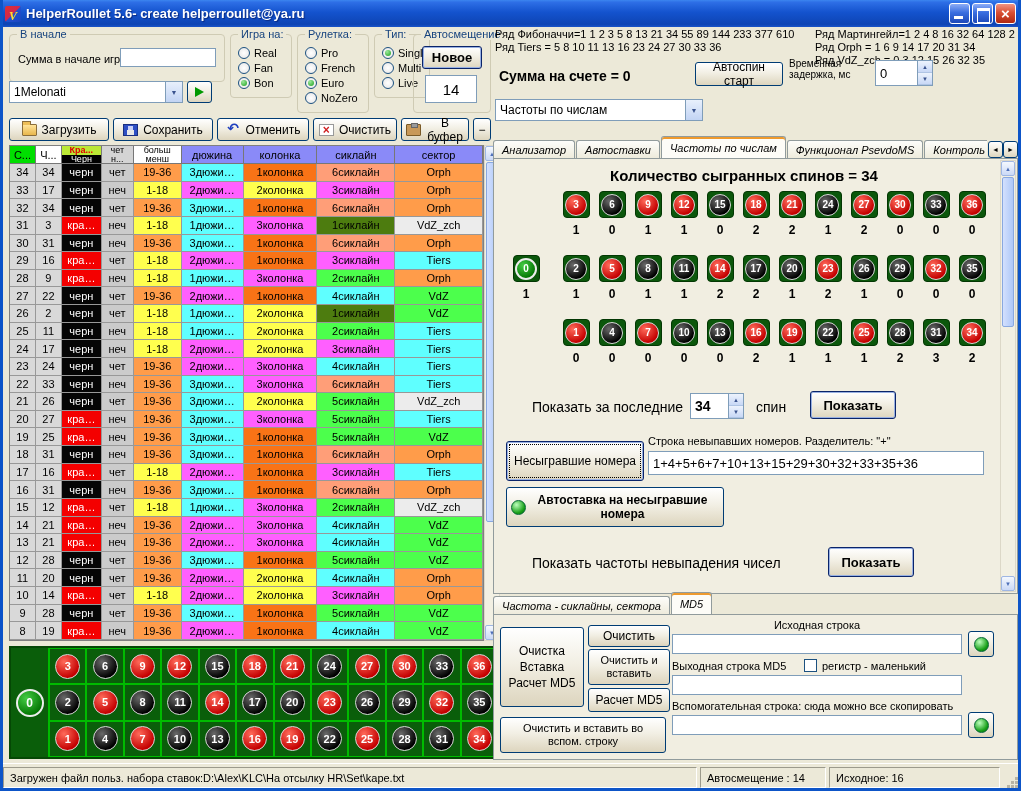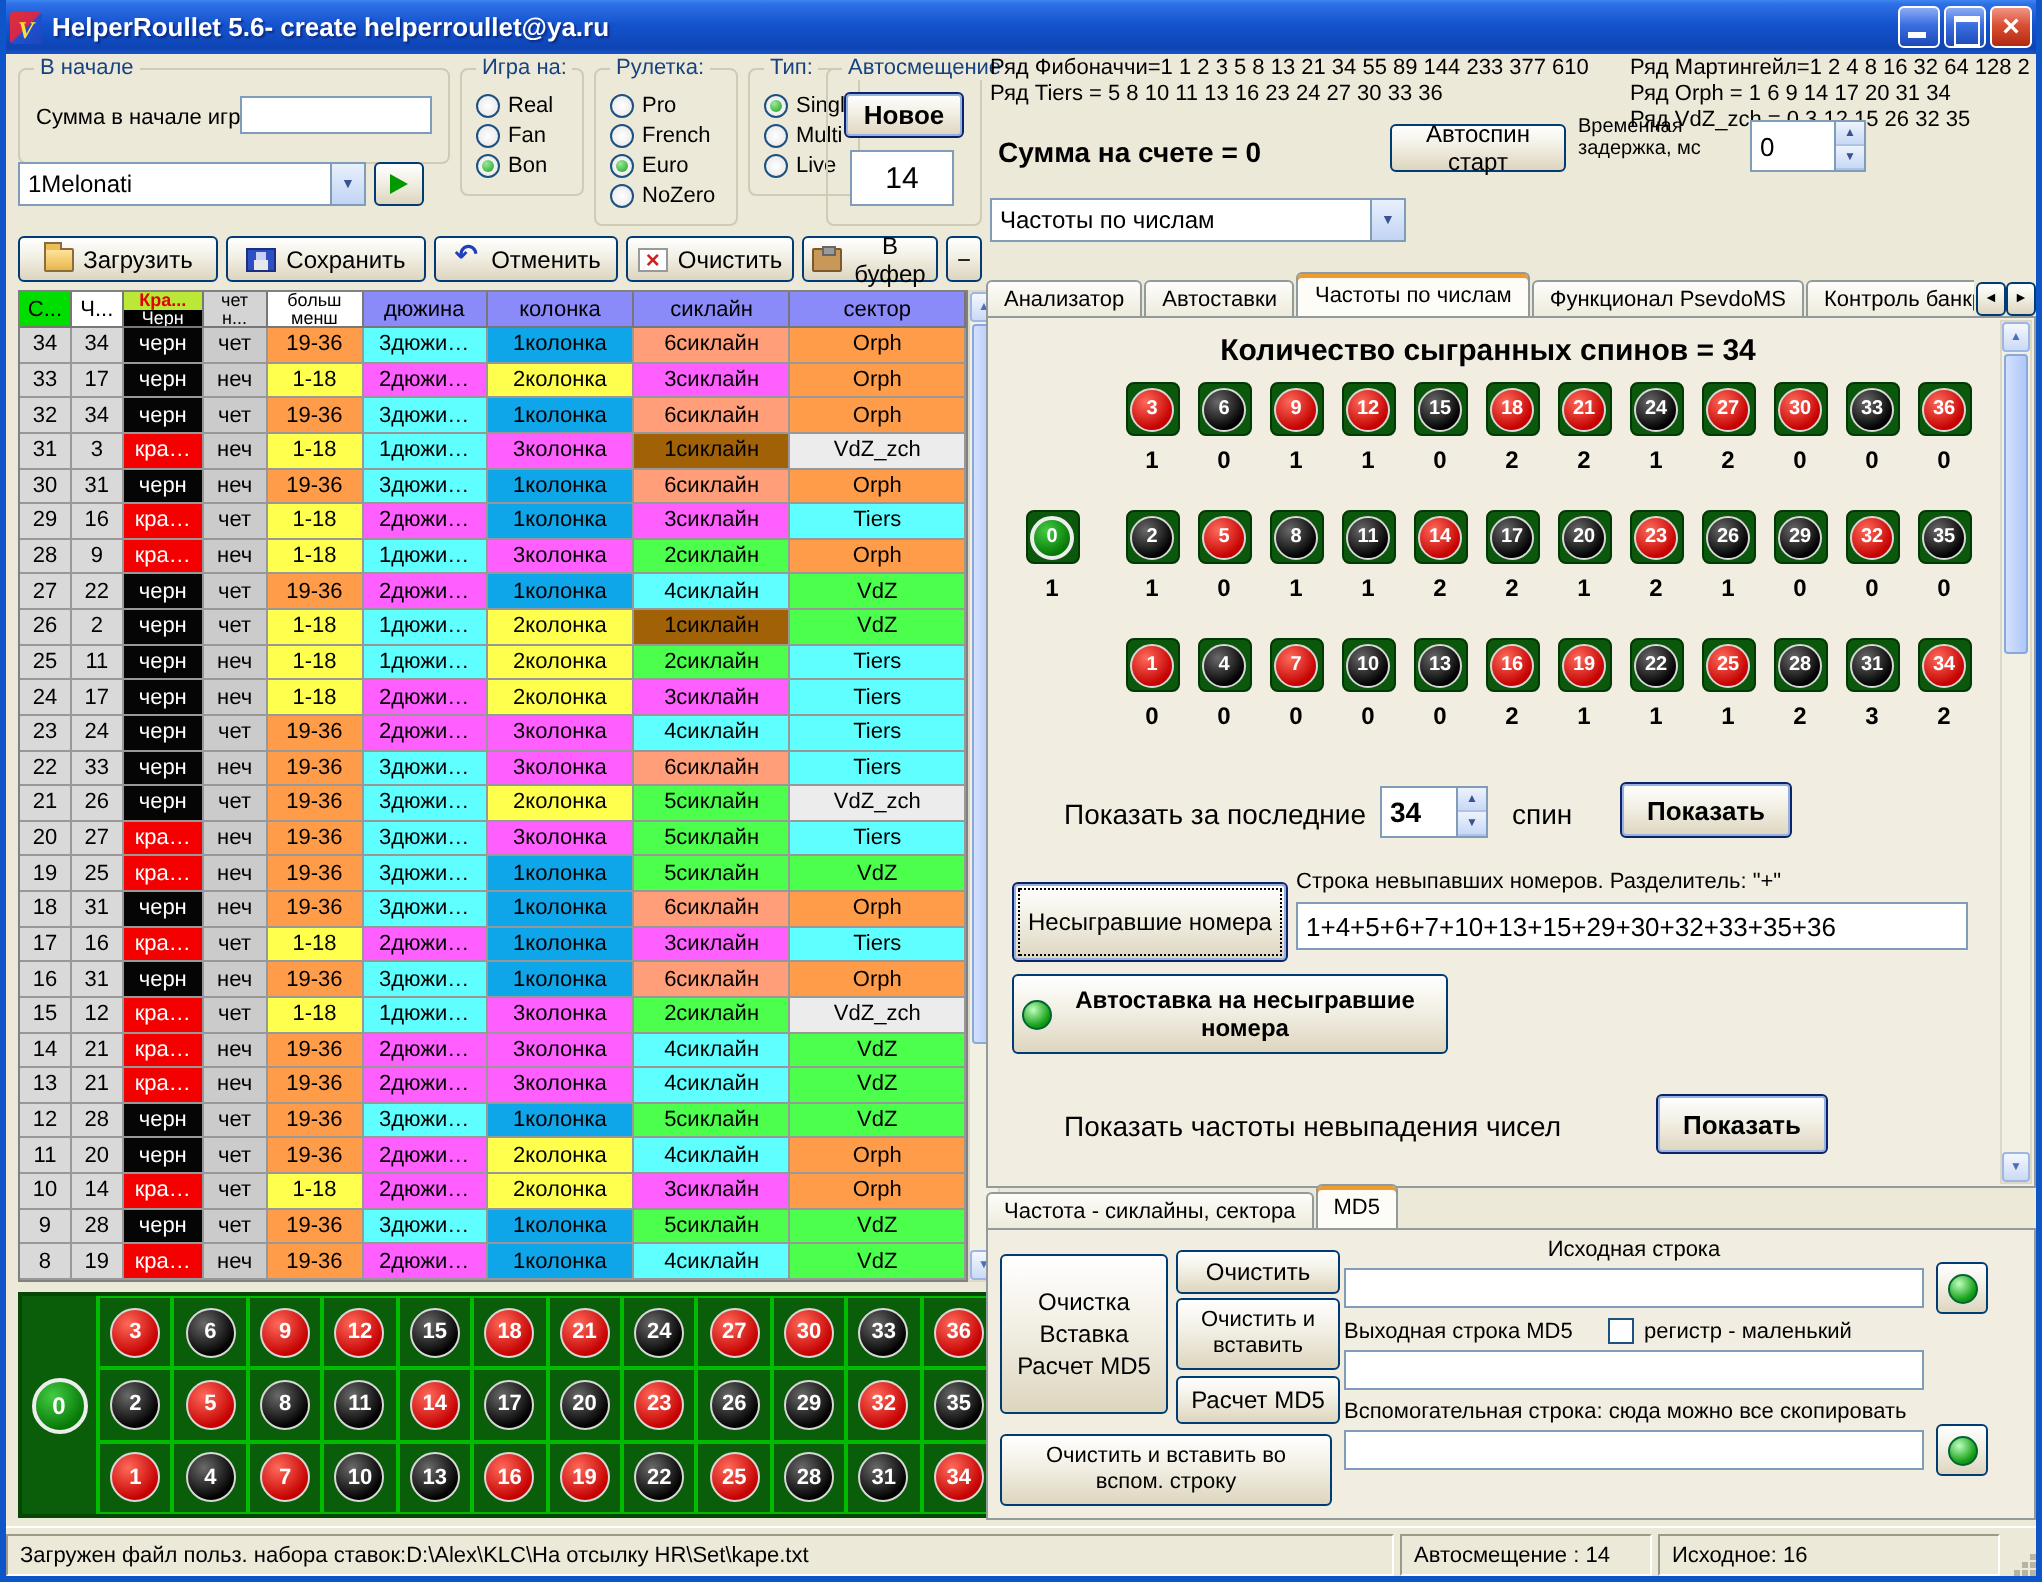--- a/index.html
+++ b/index.html
@@ -57,21 +57,21 @@
   .save-icon::after{content:"";position:absolute;left:4px;top:1px;width:5px;height:4px;background:#C8D0F8;}
   .undo-icon::before{content:"\21B6";position:absolute;left:0;top:-3px;width:15px;text-align:center;color:#1F3FBF;font:bold 14px/14px "DejaVu Sans",sans-serif;}
   .clear-icon{background:#fff;border:1px solid #999;}
   .clear-icon::before{content:"\00D7";position:absolute;left:0;top:-2px;width:100%;text-align:center;color:#D02020;font:bold 12px/14px "Liberation Sans",sans-serif;}
   .clipboard-icon{background:#C89858;border:1px solid #7A5A28;border-radius:1px;}
   .clipboard-icon::before{content:"";position:absolute;left:4px;top:-2px;width:5px;height:3px;background:#9A9A9A;border:1px solid #666;}
   .play-icon{width:0;height:0;border-left:9px solid #009900;border-top:5px solid transparent;border-bottom:5px solid transparent;margin:0;}
   
   .tabstrip{position:absolute;display:flex;align-items:flex-end;overflow:hidden;}
   .tab{height:19px;padding:0 8px;display:flex;align-items:center;font-size:11px;white-space:nowrap;
-    background:linear-gradient(#FDFDFA,#EDEADA);border:1px solid #919B9C;border-bottom:none;border-radius:3px 3px 0 0;margin-right:1px;color:#000;}
+    background:linear-gradient(#FDFDFA,#EDEADA);border:1px solid #919B9C;border-bottom:none;border-radius:3px 3px 0 0;margin-right:1px;color:#000;font-style:italic;}
   .tab.active{background:#FDFCF7;height:23px;box-shadow:inset 0 2px 0 #EE9A2E;font-weight:normal;}
   .panel{position:absolute;border:1px solid #919B9C;background:#F1EEE1;}
   
   .spins{position:absolute;left:6px;top:145px;width:475px;height:496px;border:1px solid #808080;background:#fff;}
   .spins-header{display:flex;height:18px;border-bottom:1px solid #777;}
   .sh-cell{display:flex;flex-direction:column;font-size:11px;border-right:1px solid #777;overflow:hidden;}
   .sh-cell>span{flex:1;display:flex;align-items:center;justify-content:center;white-space:nowrap;overflow:hidden;}
   .sh-split>span{font-size:9px;}
   .spins-body{display:flex;flex-direction:column;height:476px;}
   .spin-row{flex:1;display:flex;}
@@ -81,22 +81,22 @@
   .h-kra{background:#BBE836;color:#E00000;font-weight:bold;}
   .h-chern{background:#000;color:#FFF;}
   .h-par{background:#D4D4D4;}.h-range{background:#FFF;}
   .h-blue{background:#8A8AF8;}
   .c-gray{background:#D9D9D9;}
   .c-black{background:#050505;color:#FFF;}
   .c-redcell{background:#F40000;color:#FFF;}
   .c-par{background:#CBCBCB;}
   .c-high{background:#FF9C4A;}.c-low{background:#FFFF4E;}
   .c-doz1{background:#5FFFFF;}.c-doz2{background:#FF5FFF;}.c-doz3{background:#5FFFFF;}
-  .c-col1{background:#0ea5e9;}.c-col2{background:#FFFF4E;}.c-col3{background:#FF5FFF;}
-  .c-six1{background:#a16207;}.c-six2{background:#4CFF4C;}.c-six3{background:#FF5FFF;}
+  .c-col1{background:#f97316;}.c-col2{background:#FFFF4E;}.c-col3{background:#FF5FFF;}
+  .c-six1{background:#4d7c0f;}.c-six2{background:#4CFF4C;}.c-six3{background:#FF5FFF;}
   .c-six4{background:#5FFFFF;}.c-six5{background:#4CFF4C;}.c-six6{background:#FF9E78;}
   .c-sec-Orph{background:#FF9C4A;}.c-sec-VdZ{background:#4CFF4C;}
   .c-sec-Tiers{background:#5FFFFF;}.c-sec-VdZ_zch{background:#ECECEC;}
   
   .vscroll{position:absolute;width:16px;background:#F2F0E3;border:1px solid #DCD8C8;}
   .sbtn{position:absolute;left:0;width:14px;height:15px;border:1px solid #9EB6E4;border-radius:2px;
     background:linear-gradient(180deg,#F4F8FE,#CBD9F6);display:flex;align-items:center;justify-content:center;
     font-size:6px;color:#4D6FB8;}
   .vthumb{position:absolute;left:1px;width:12px;background:linear-gradient(90deg,#D3E0FE,#AEC8F8);
     border:1px solid #89A8E0;border-radius:2px;}

